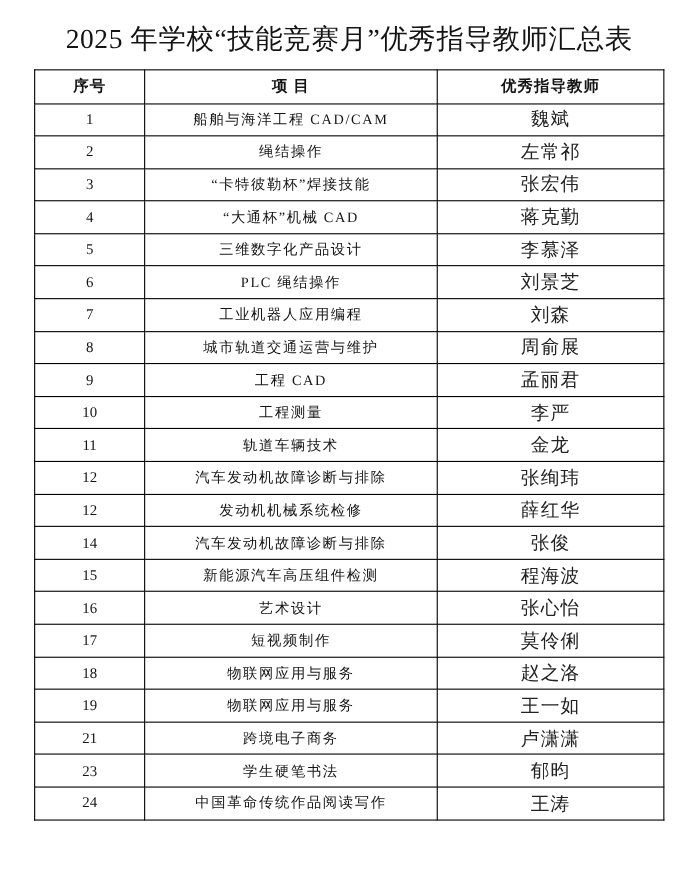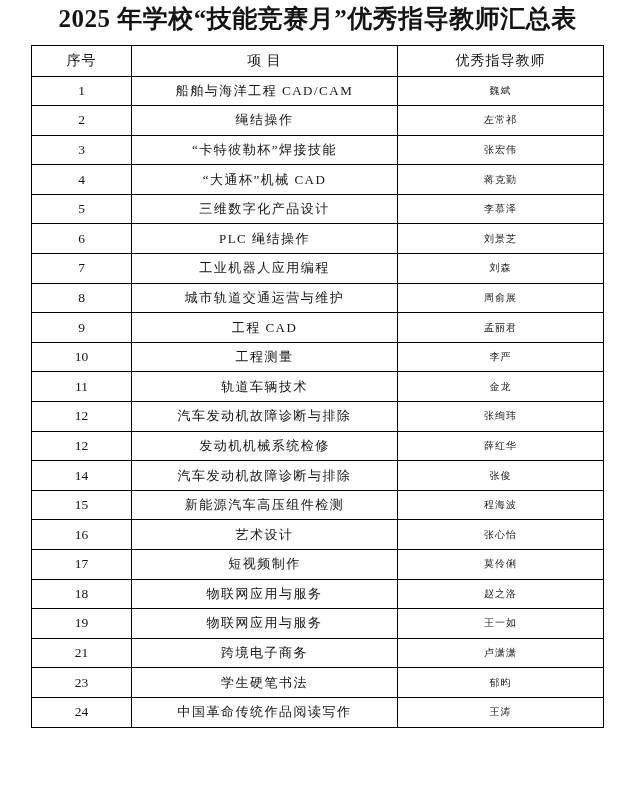--- a/index.html
+++ b/index.html
@@ -13,23 +13,23 @@
   }
   .page {
     width: 635px;
     height: 800px;
     background: #ffffff;
     overflow: hidden;
   }
   .title {
     text-align: center;
     font-size: 25px;
-    font-weight: bold;
+    font-weight: normal;
     letter-spacing: 0.5px;
-    margin: 3px 0 9px 0;
+    margin: 21px 0 9px 0;
     line-height: 1.3;
   }
   table.summary {
     border-collapse: collapse;
     table-layout: fixed;
     width: 572px;
     margin: 0 auto;
     border: 1.5px solid #000;
   }
   col.c-no   { width: 100px; }
@@ -39,36 +39,36 @@
     border: 1px solid #000;
     text-align: center;
     vertical-align: middle;
     padding: 0 2px;
     overflow: hidden;
     white-space: nowrap;
   }
   thead th {
     height: 30px;
     font-size: 14px;
-    font-weight: normal;
+    font-weight: bold;
     letter-spacing: 1px;
   }
   tbody td {
     height: 28.6px;
     font-size: 13px;
   }
   td.no-cell {
     font-size: 13.5px;
     letter-spacing: 0;
   }
   td.project-cell {
     letter-spacing: 1.5px;
   }
   td.teacher-cell {
-    font-size: 10px;
+    font-size: 17px;
     letter-spacing: 1px;
     color: #222;
   }
 </style>
 </head>
 <body>
 
 <div class="page">
   <div class="title">2025 年学校“技能竞赛月”优秀指导教师汇总表</div>
 

